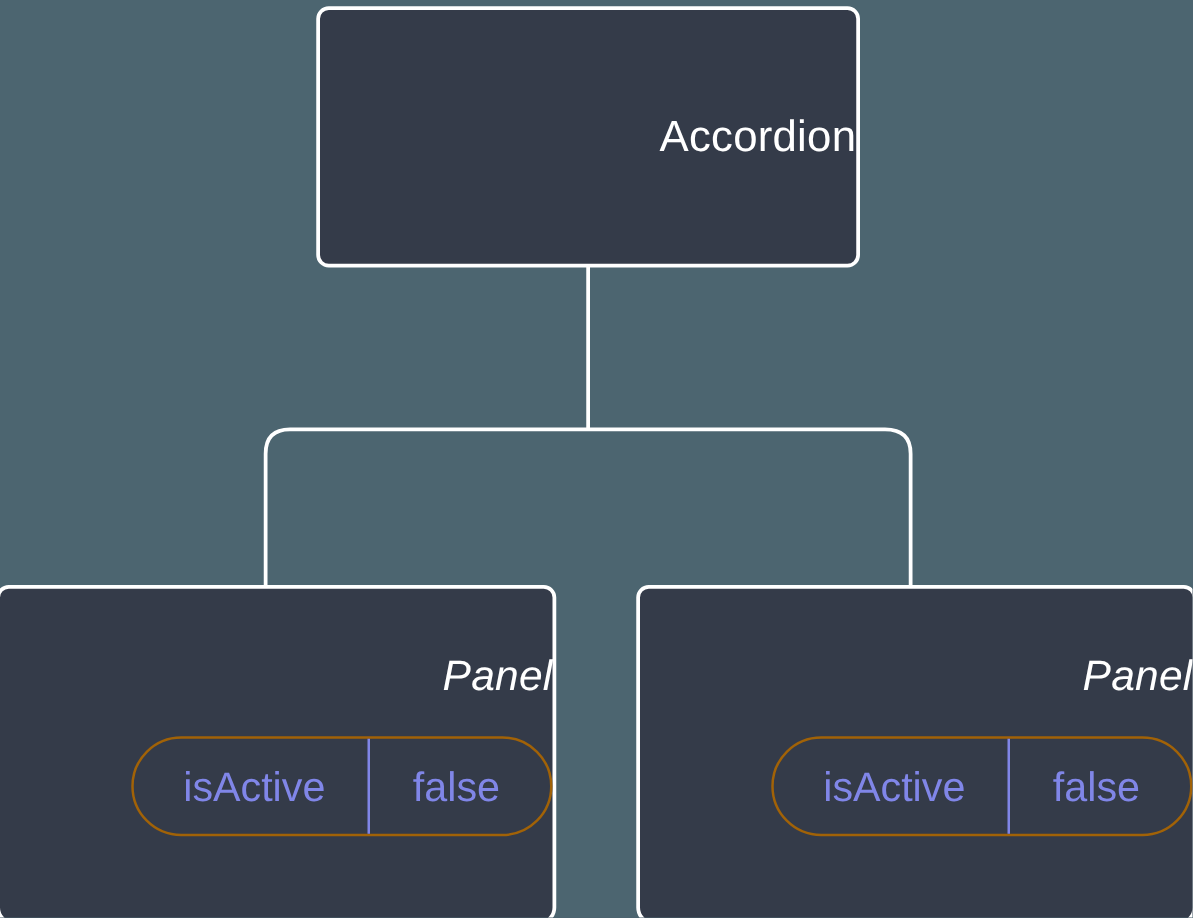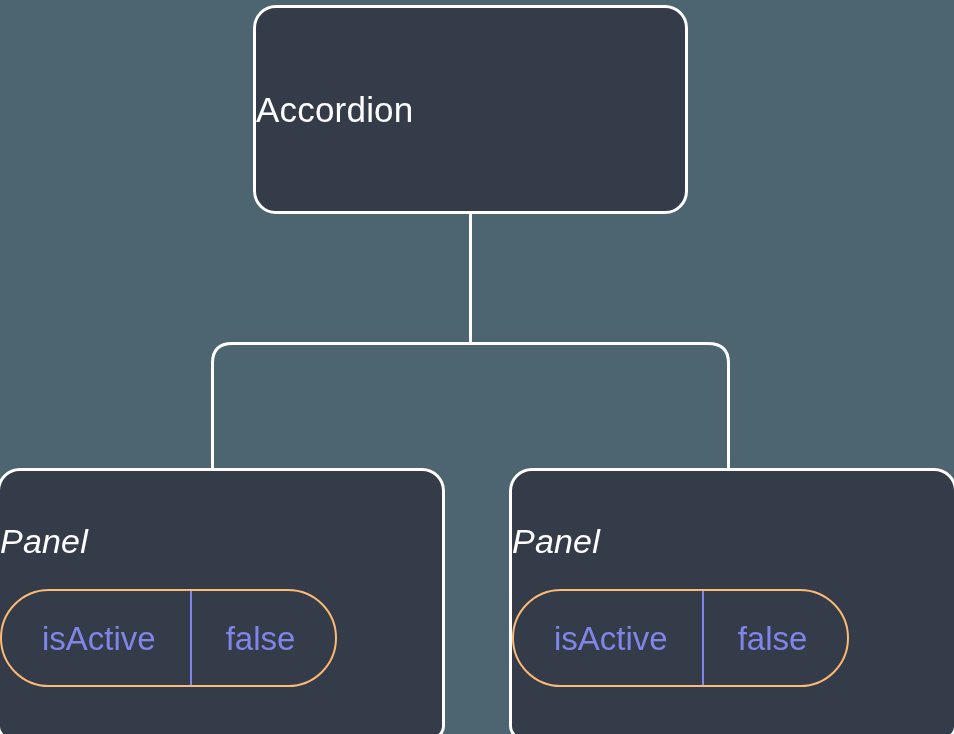--- a/index.html
+++ b/index.html
@@ -29,24 +29,24 @@
     width: 954px;
     height: 734px;
   }
 
   
   .node {
     position: absolute;
     box-sizing: border-box;
     background: #343b49;
     border: 3px solid #ffffff;
-    border-radius: 23px;
+    border-radius: 10px;
     display: flex;
     flex-direction: column;
-    align-items: flex-start;
+    align-items: flex-end;
   }
 
   .node-root {
     left: 253px;
     top: 5px;
     width: 435px;
     height: 209px;
     justify-content: center;
   }
 
@@ -82,23 +82,23 @@
   }
 
   .node-child .node-title {
     margin-top: 53px;
     font-style: italic;
   }
 
   
   .prop-pill {
     margin-top: 31px;
-    height: 98px;
+    height: 80px;
     box-sizing: border-box;
-    border: 2px solid #fdba74;
+    border: 2px solid #a16207;
     border-radius: 49px;
     display: flex;
     align-items: stretch;
     background: transparent;
   }
 
   .prop-key,
   .prop-value {
     display: flex;
     align-items: center;

